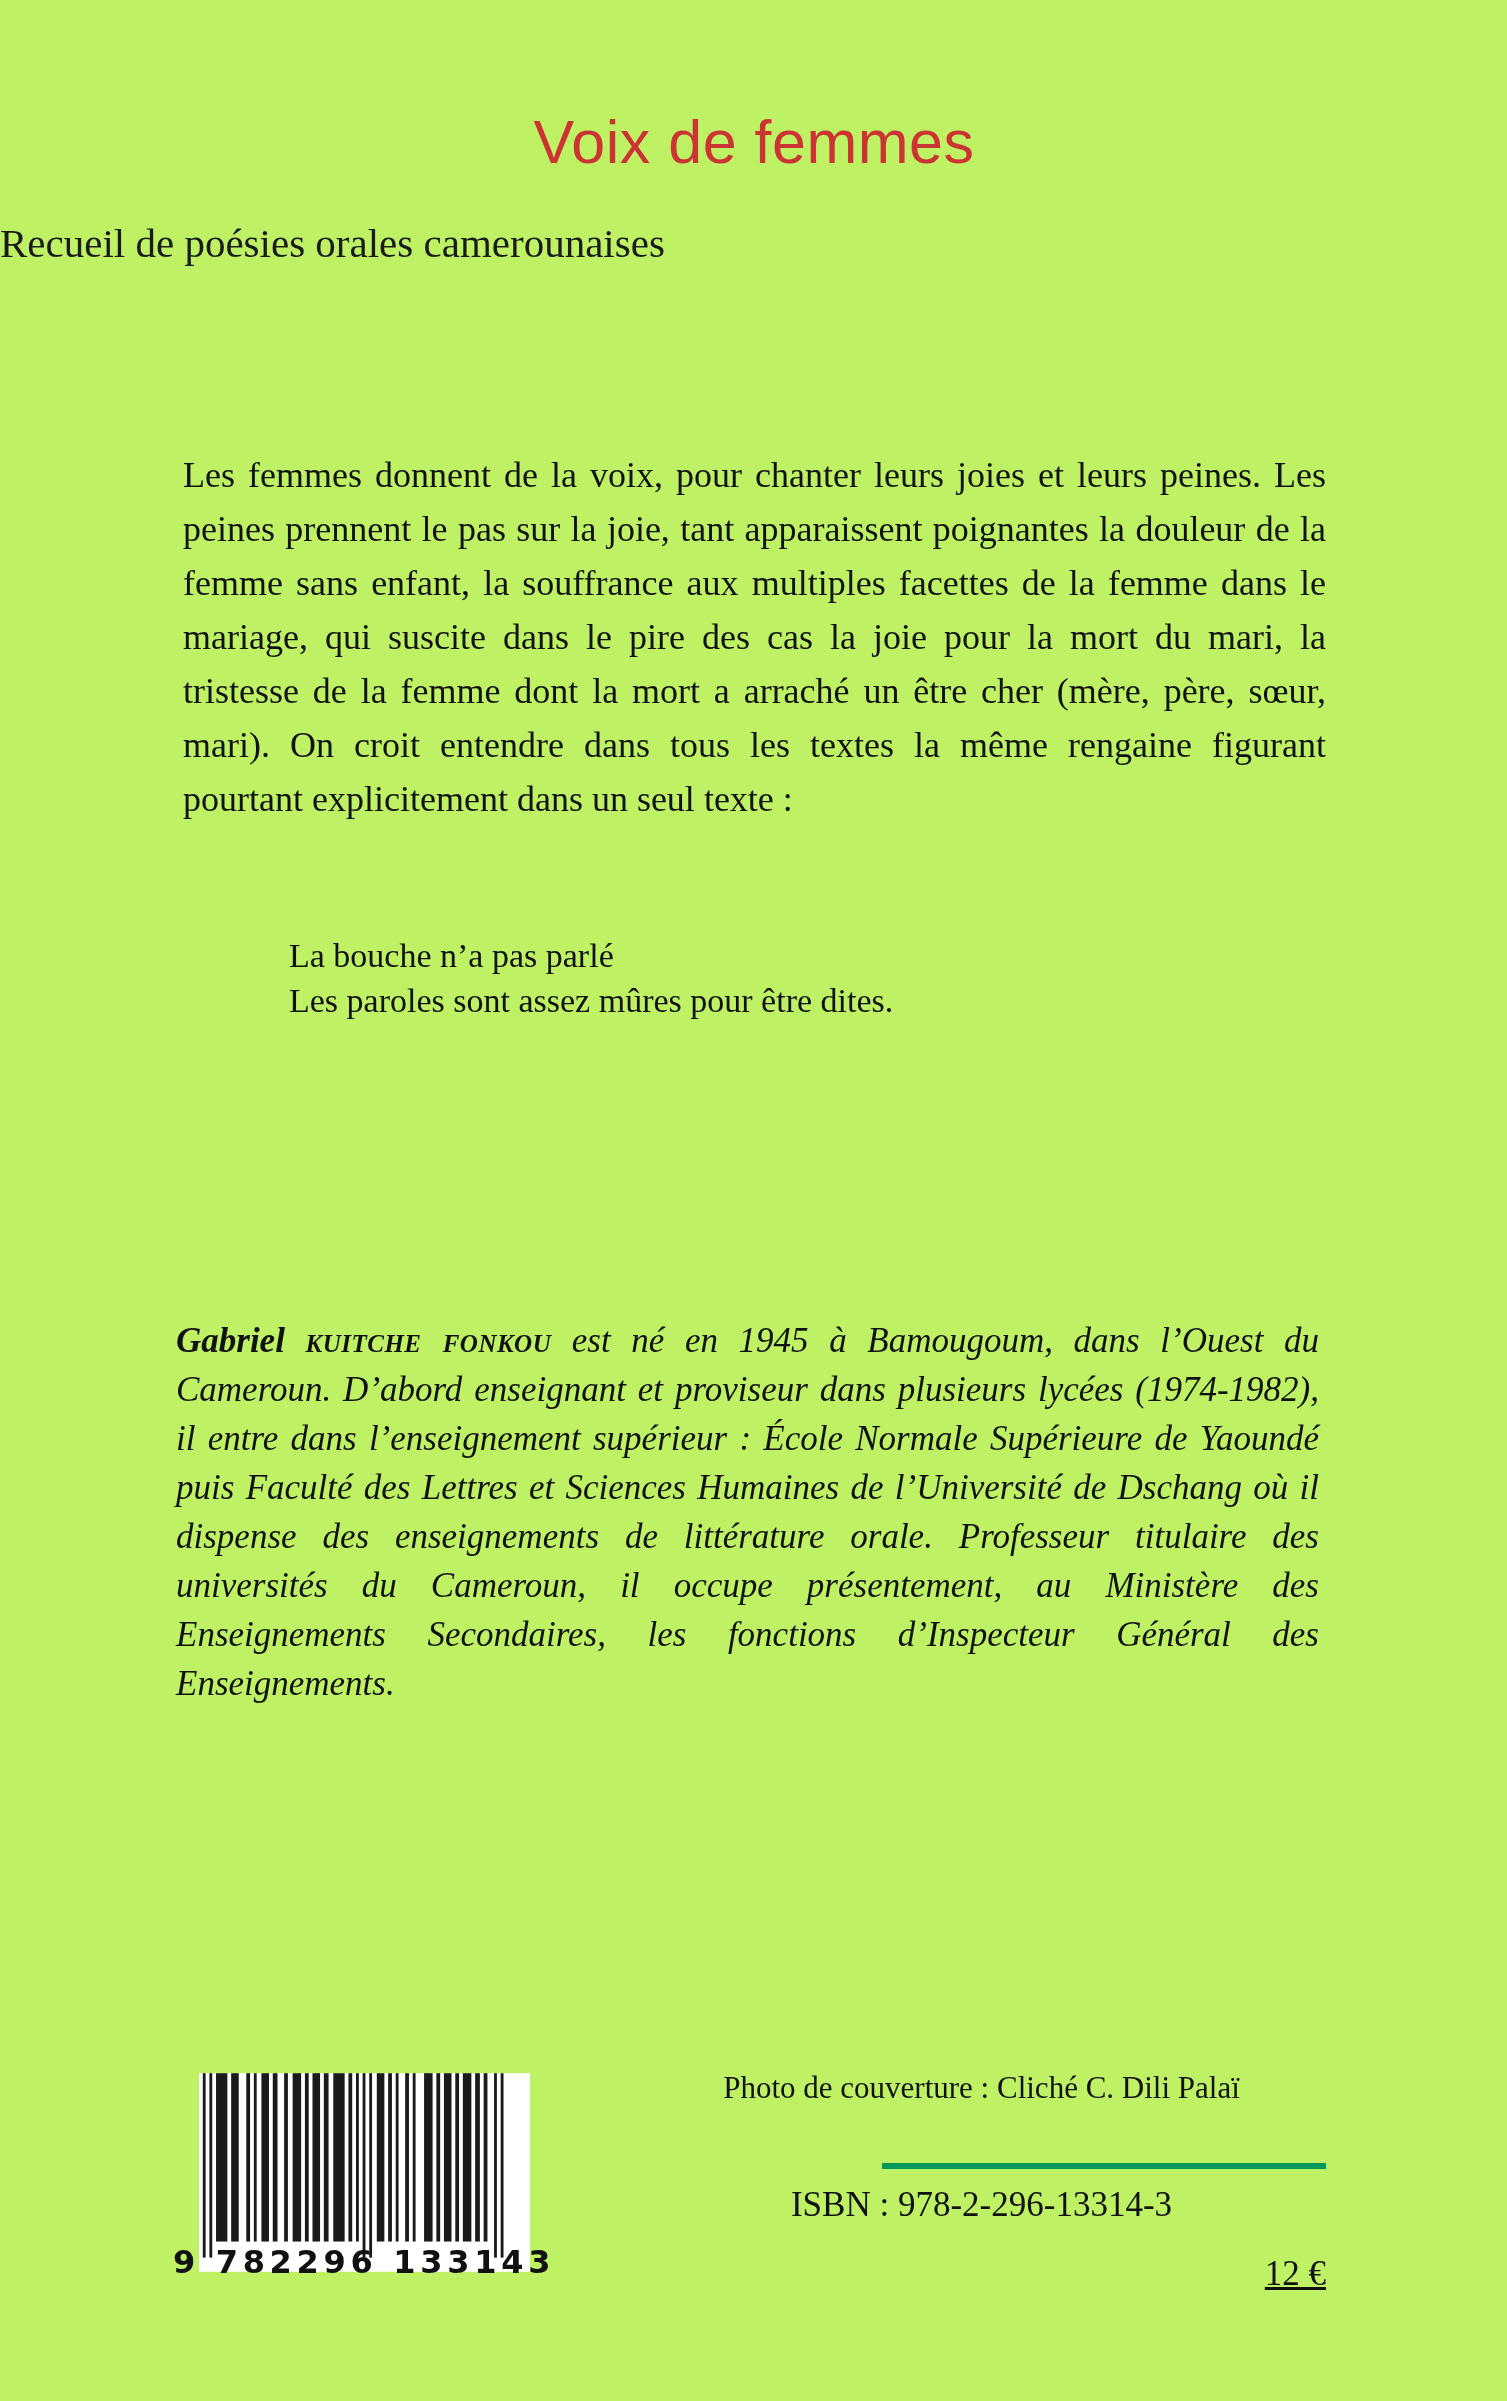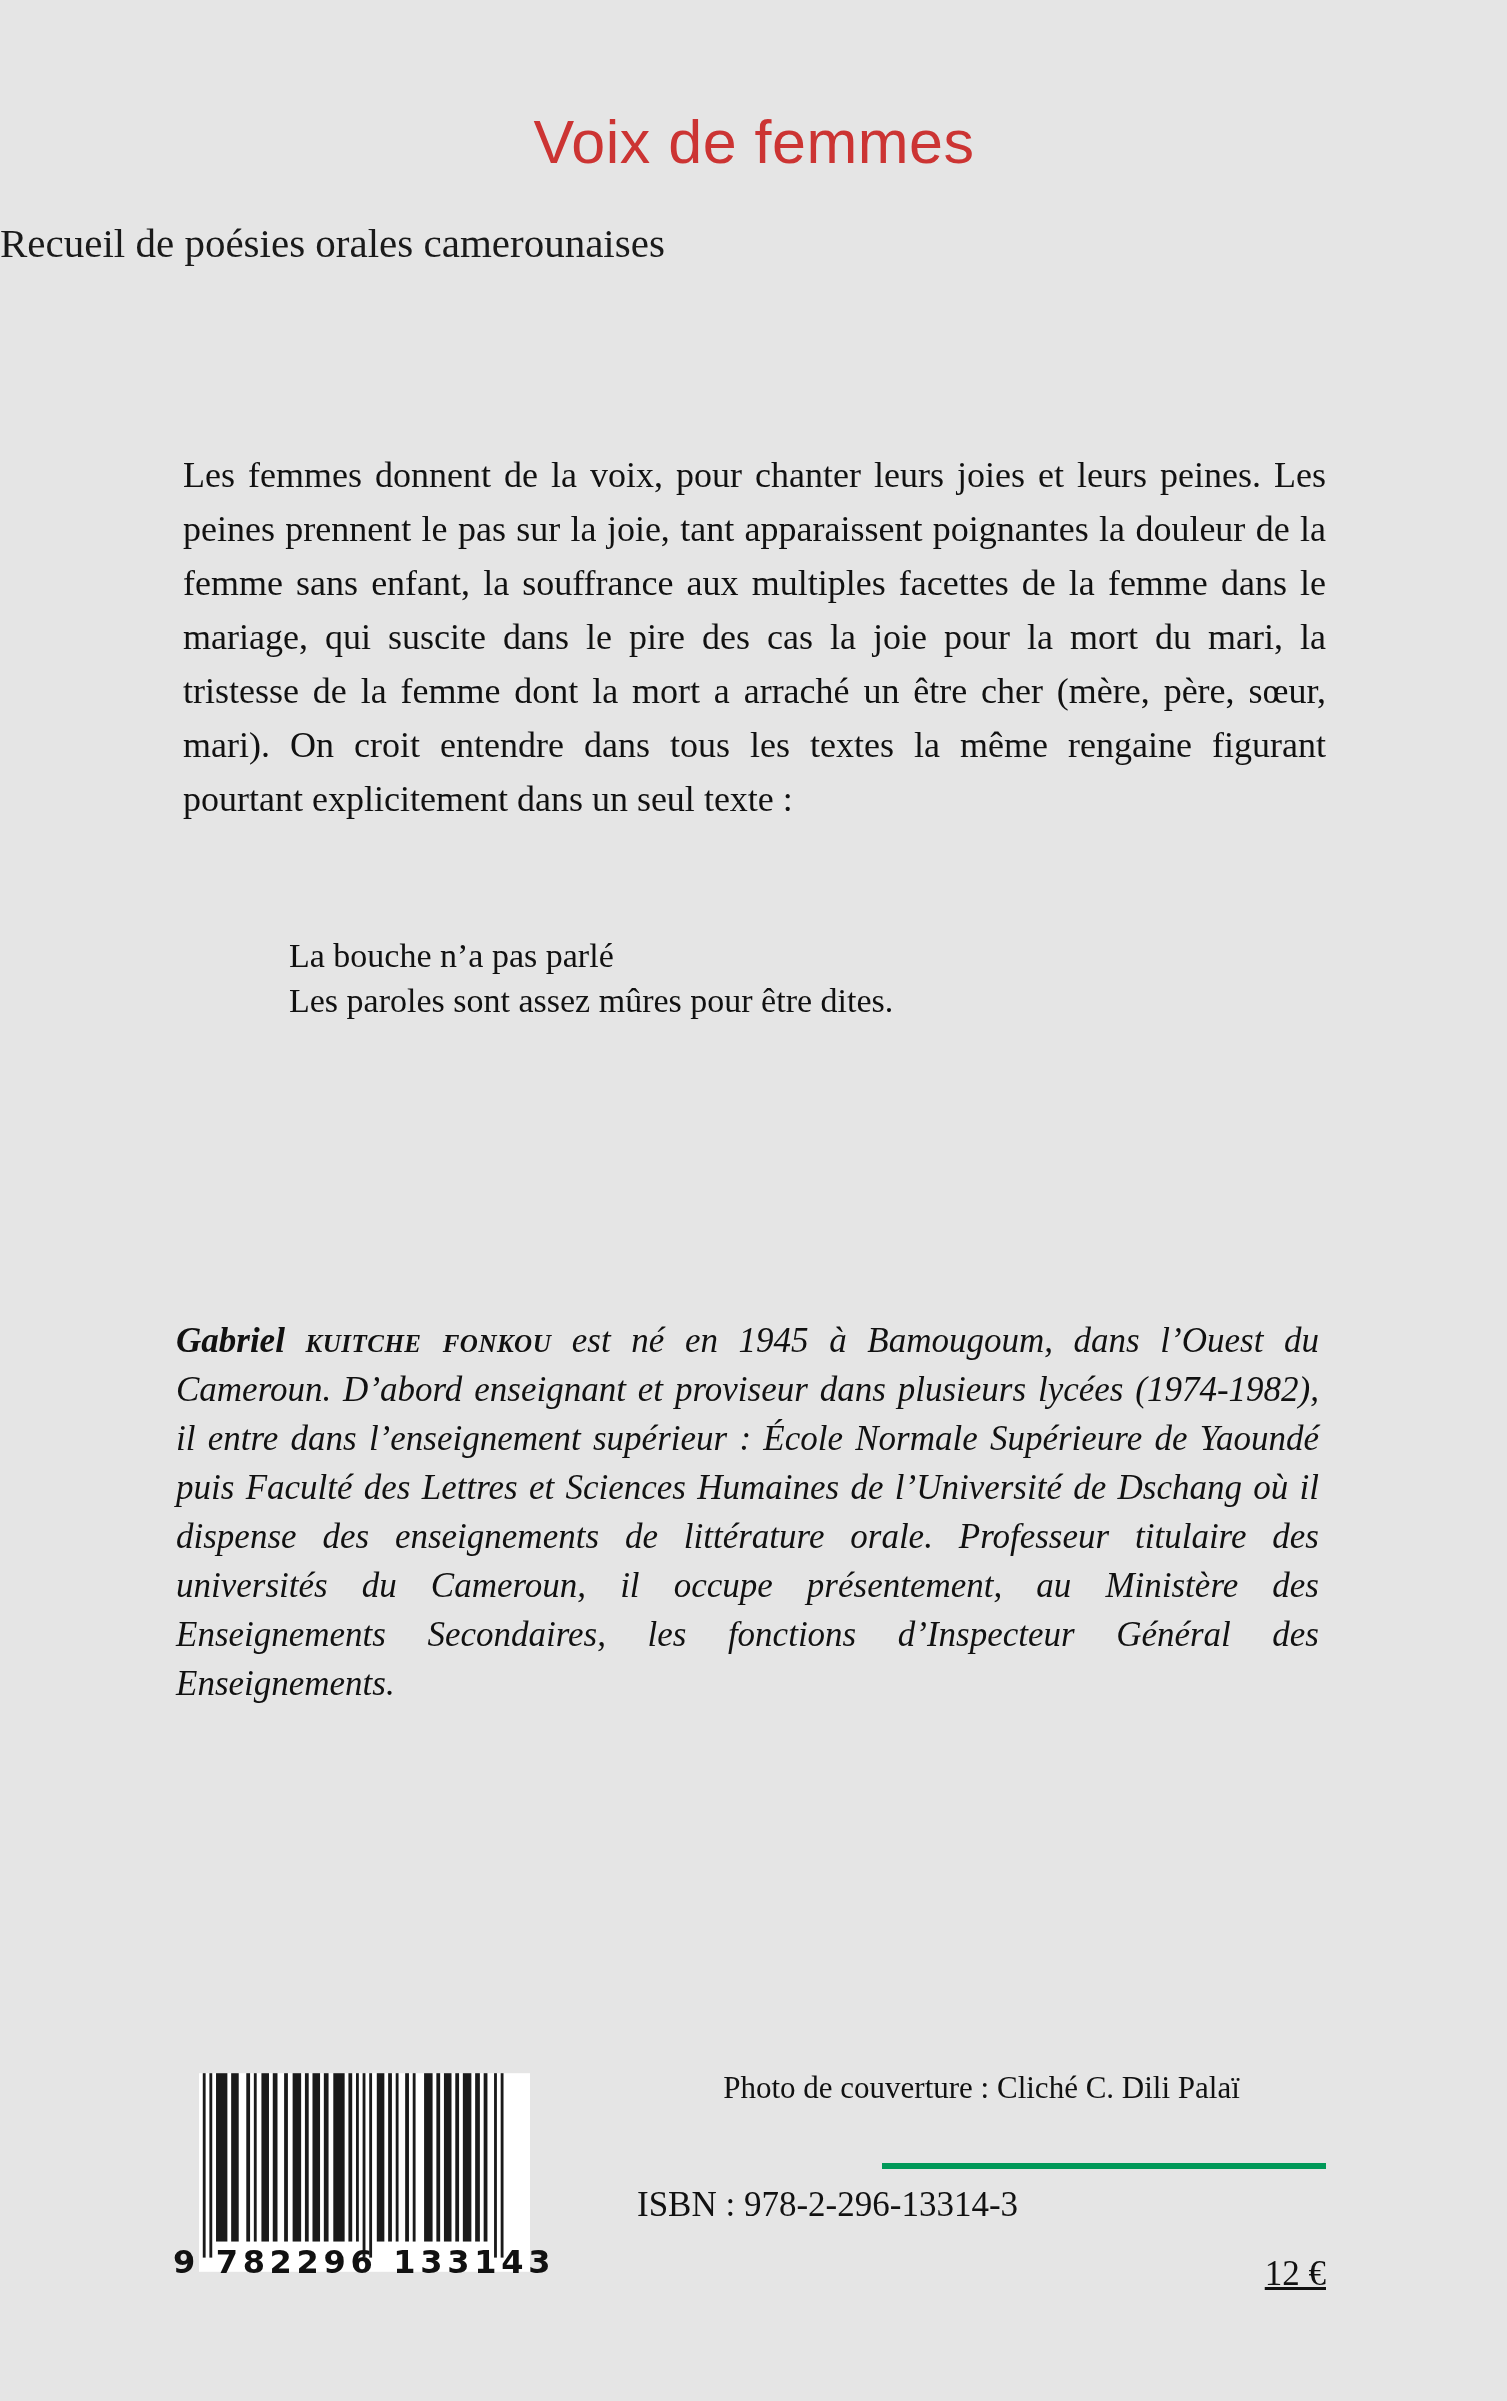--- a/index.html
+++ b/index.html
@@ -5,21 +5,21 @@
   html, body {
     margin: 0;
     padding: 0;
     background: #ffffff;
   }
 
   .page {
     position: relative;
     width: 1508px;
     height: 2402px;
-    background: #e5e5e5;
+    background: #bef264;
     overflow: hidden;
     font-family: "Liberation Serif", "DejaVu Serif", serif;
     color: #111111;
   }
 
   
   .title {
     position: absolute;
     top: 112px;
     left: 0;
@@ -115,21 +115,21 @@
     width: 444px;
     height: 5.7px;
     background: #009959;
   }
 
   .isbn {
     position: absolute;
     top: 2183px;
     left: 637px;
     width: 689px;
-    text-align: left;
+    text-align: center;
     font-size: 35px;
     line-height: 44px;
     color: #111111;
   }
 
   .price {
     position: absolute;
     top: 2252px;
     left: 637px;
     width: 689px;

